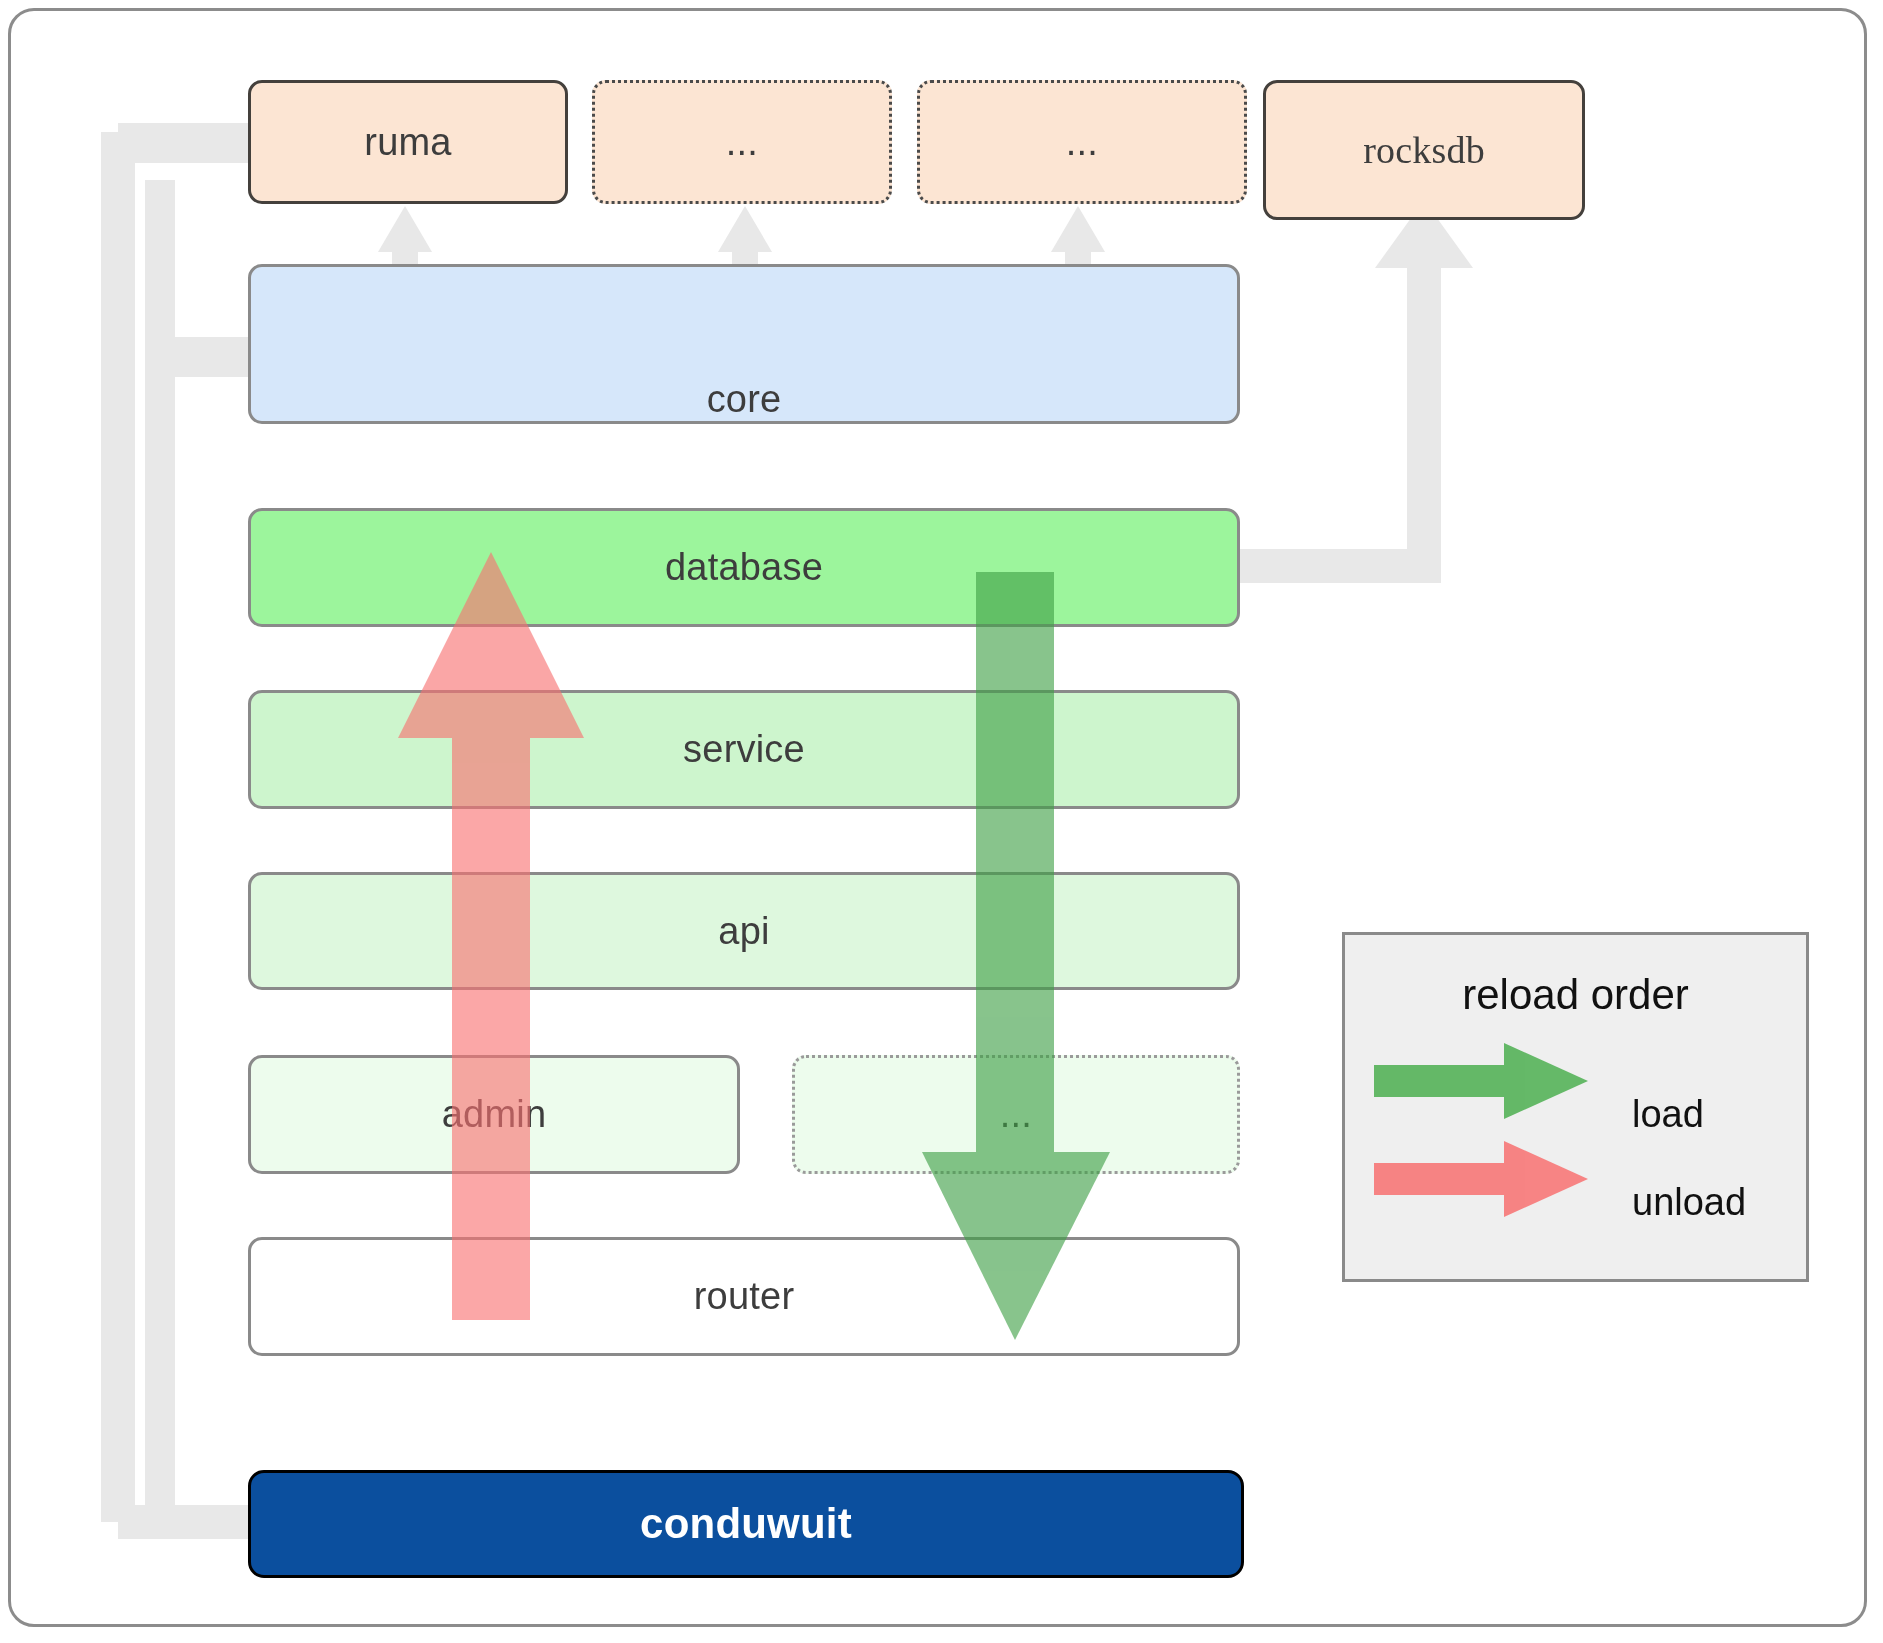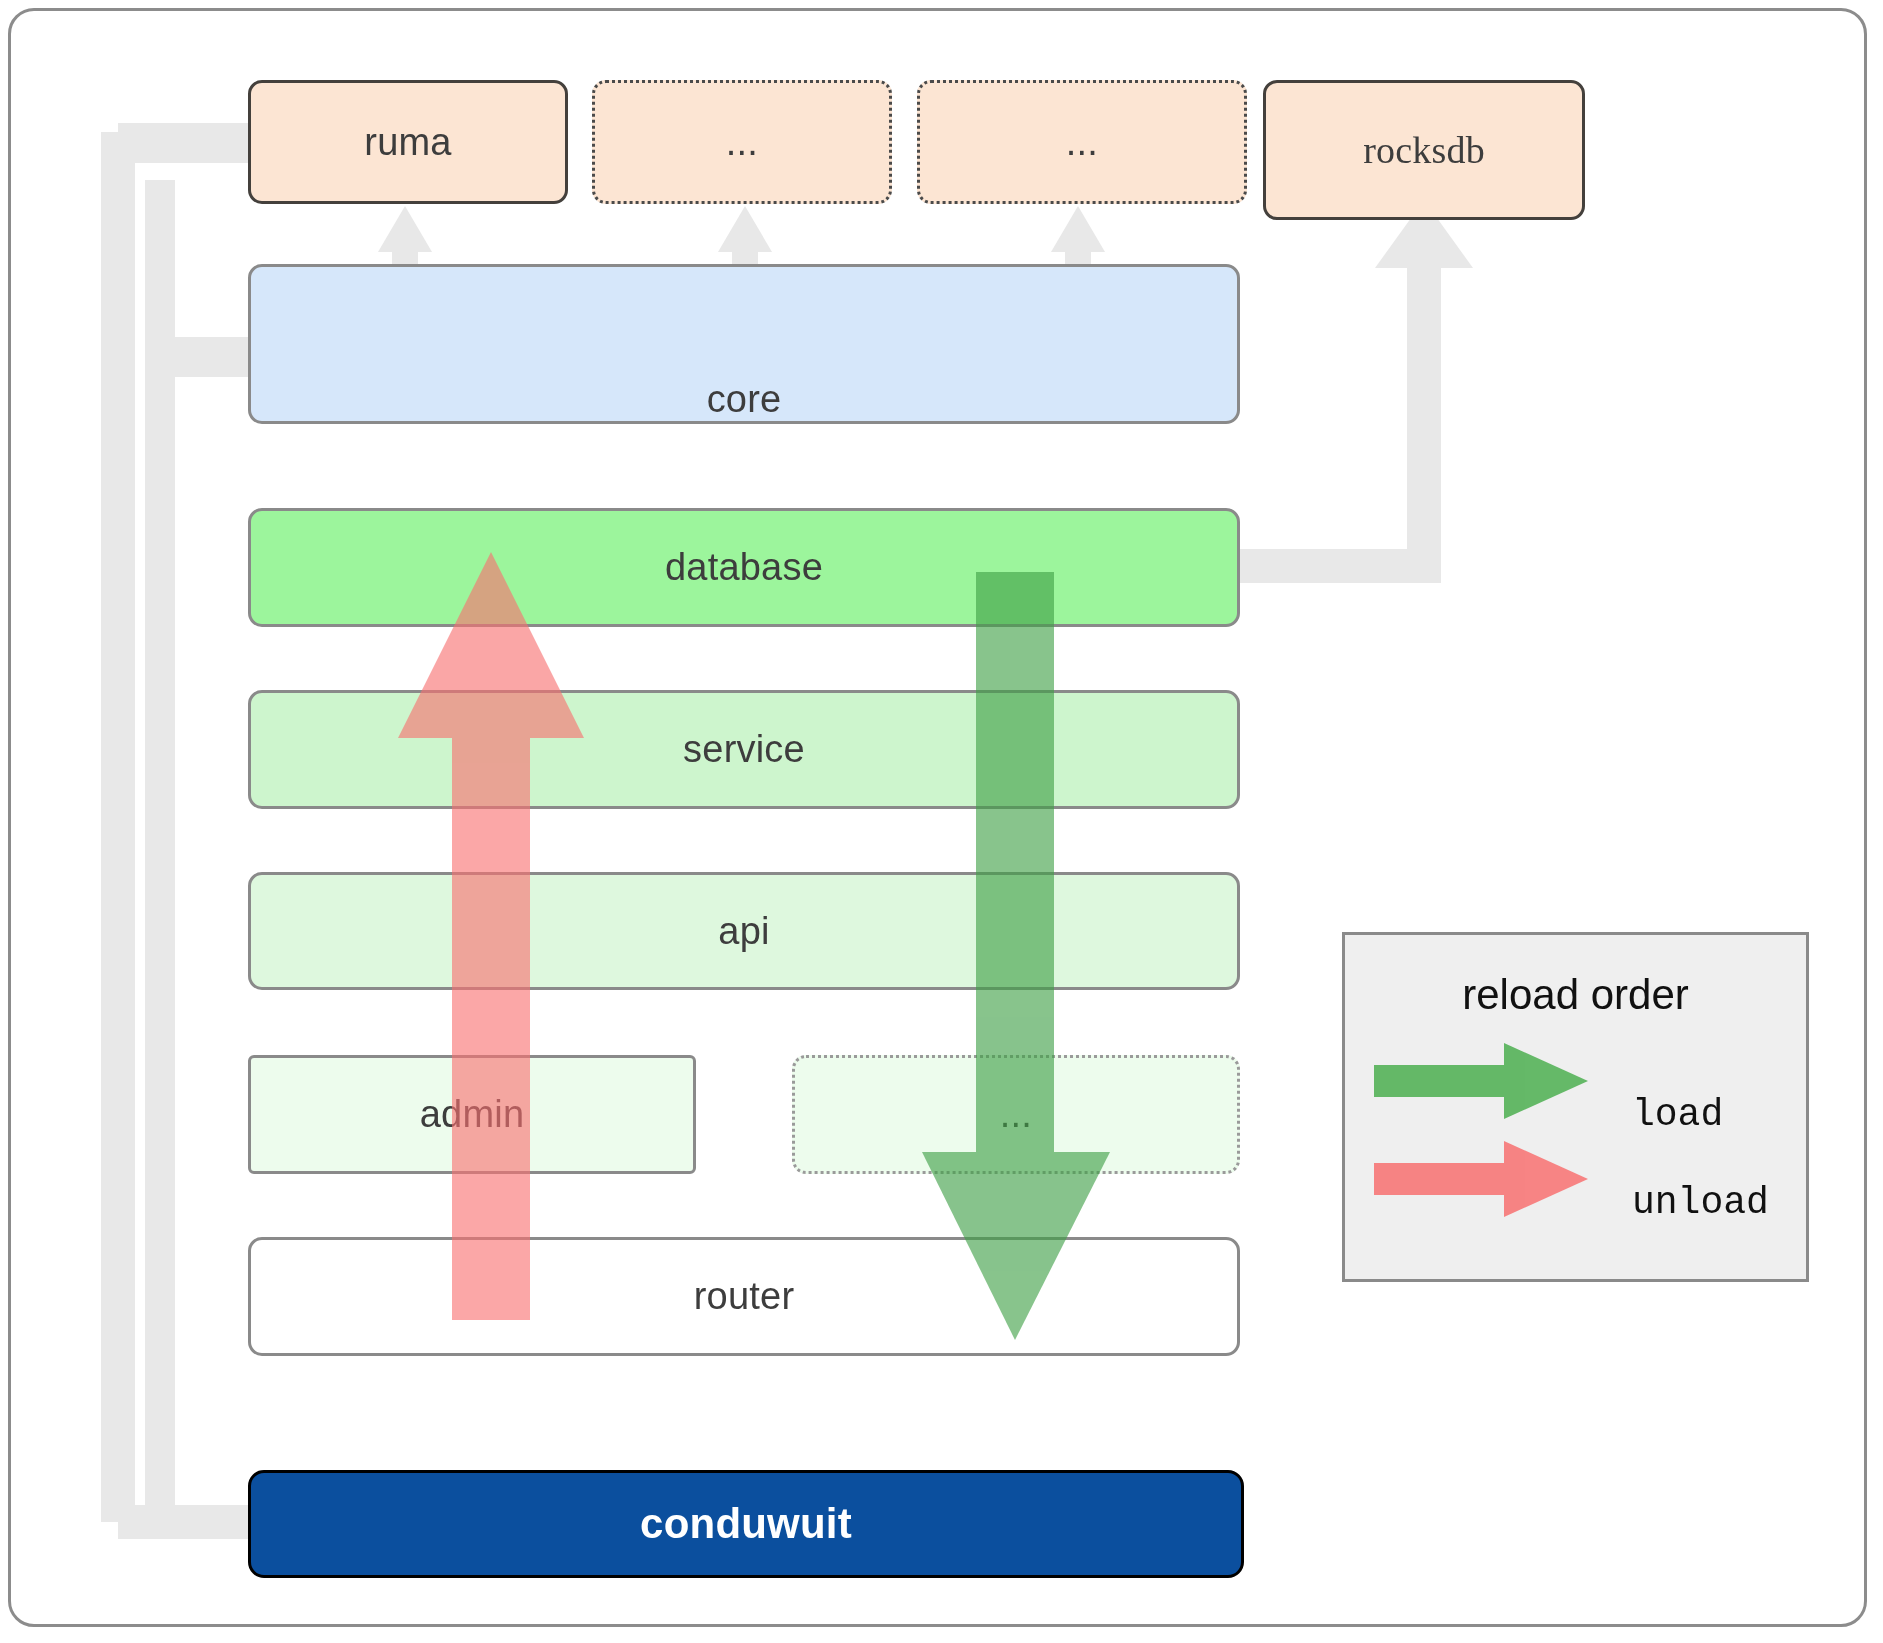--- a/index.html
+++ b/index.html
@@ -90,21 +90,20 @@
     top: 36px;
     width: 100%;
     text-align: center;
     font-size: 42px;
     color: #111111;
   }
   .legend-label {
     position: absolute;
     font-size: 38px;
     color: #111111;
-    font-family: Liberation Mono, monospace;
   }
 
   
   svg.overlay {
     position: absolute;
     left: 0;
     top: 0;
     width: 1883px;
     height: 1643px;
     overflow: visible;
@@ -178,21 +177,21 @@
   </div>
 
   <div class="node lay" style="left:248px; top:690px; width:992px; height:119px; background:#cdf5cd;">
     <span>service</span>
   </div>
 
   <div class="node lay" style="left:248px; top:872px; width:992px; height:118px; background:#def8de;">
     <span>api</span>
   </div>
 
-  <div class="node lay" style="left:248px; top:1055px; width:448px; height:119px; background:#edfced;border-radius:6px;">
+  <div class="node lay" style="left:248px; top:1055px; width:492px; height:119px; background:#edfced;">
     <span>admin</span>
   </div>
 
   <div class="node lay dotted" style="left:792px; top:1055px; width:448px; height:119px; background:#edfced;">
     <span>...</span>
   </div>
 
   <div class="node lay" style="left:248px; top:1237px; width:992px; height:119px; background:#ffffff;">
     <span>router</span>
   </div>

